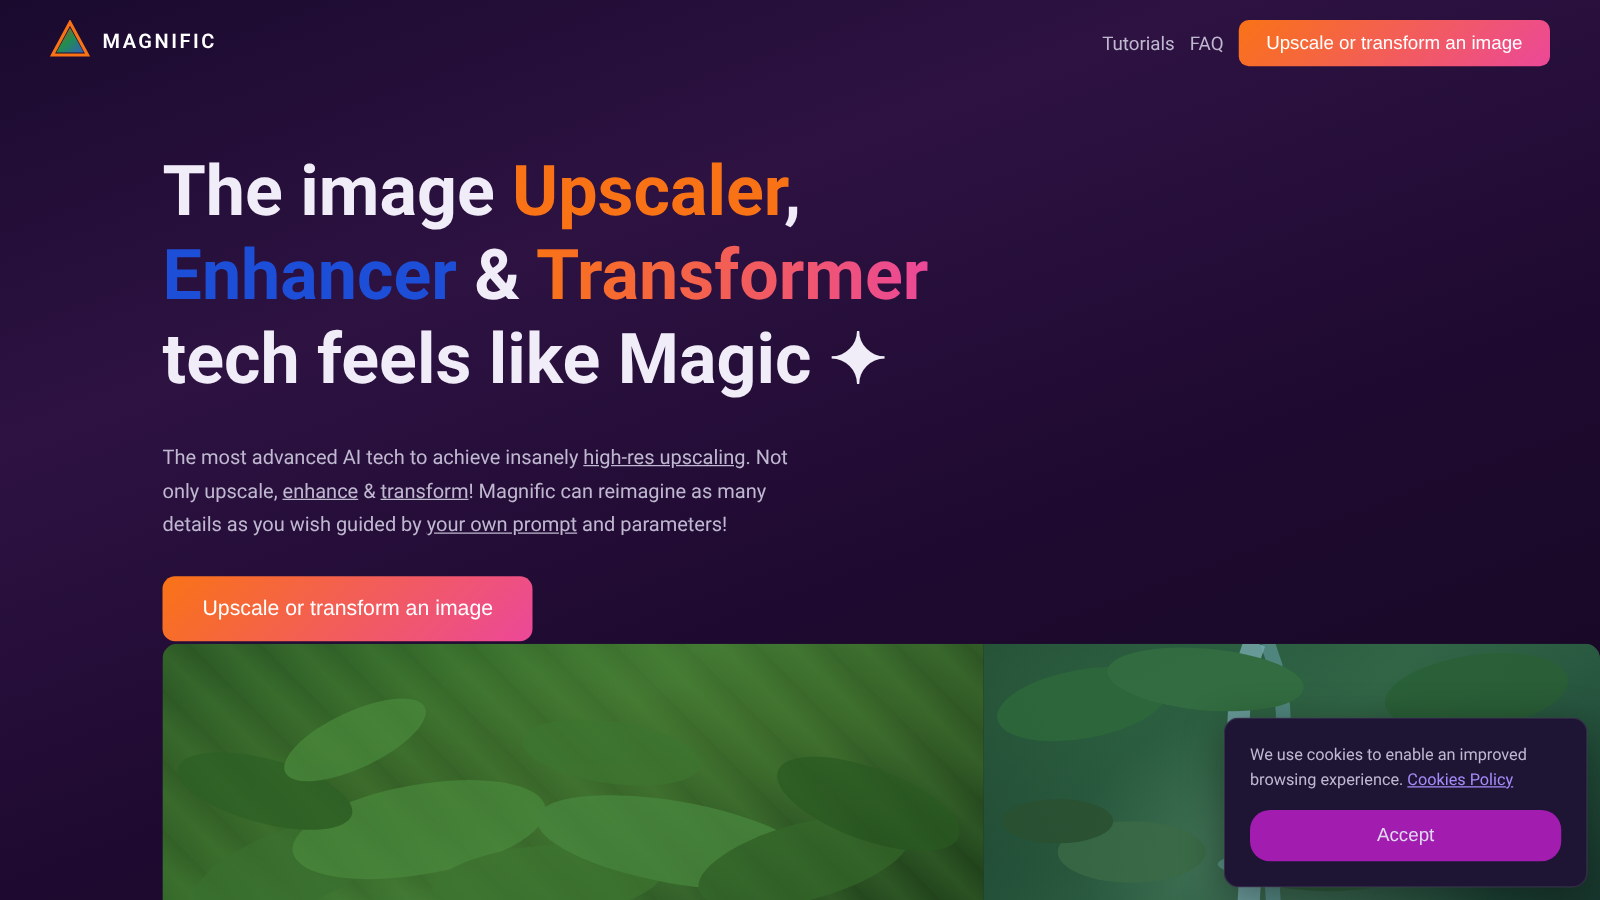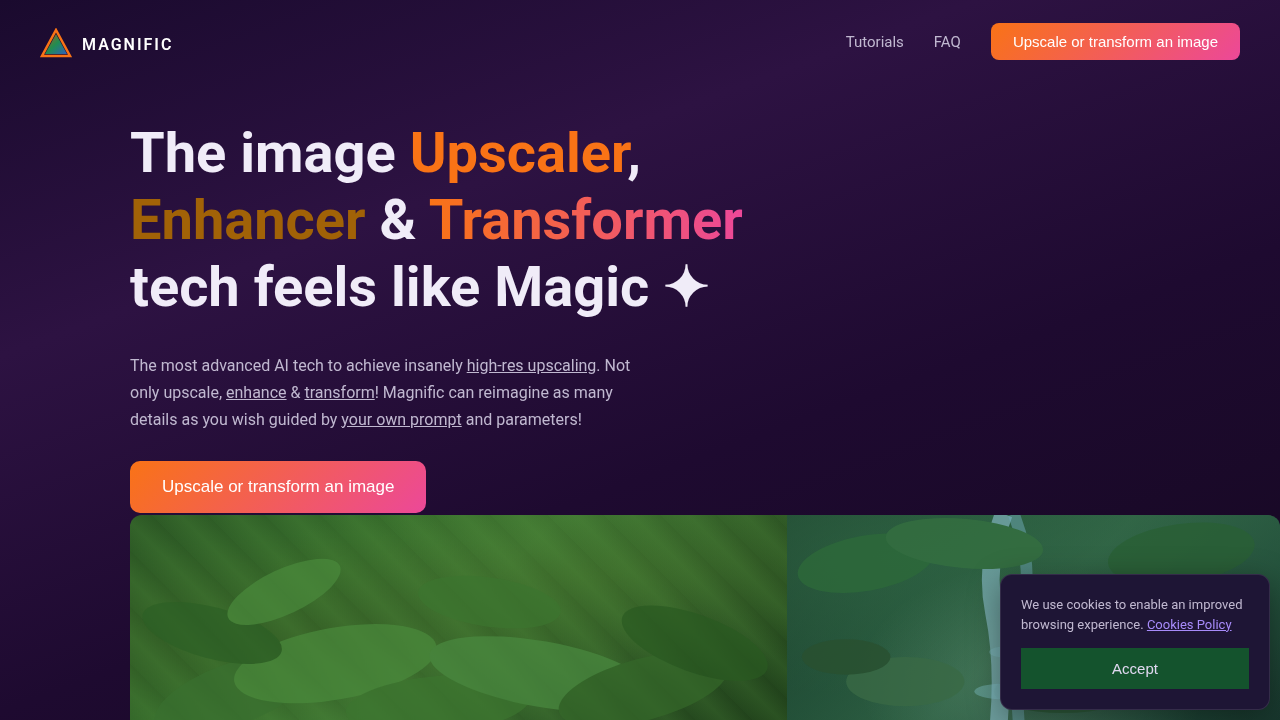--- a/index.html
+++ b/index.html
@@ -10,23 +10,23 @@
       overflow: hidden;
       font-family: -apple-system, BlinkMacSystemFont, 'Segoe UI', Roboto, sans-serif;
       background: linear-gradient(160deg, #1a0a2e 0%, #2d1242 30%, #1e0a30 60%, #150820 100%);
       color: #e8e0f0;
       position: relative;
     }
 
     
     nav {
       display: flex;
-      align-items: flex-end;
+      align-items: flex-start;
       justify-content: space-between;
-      padding: 0 40px;
+      padding: 16px 40px;
       height: 60px;
       position: relative;
       z-index: 10;
     }
 
     .nav-logo {
       display: flex;
       align-items: center;
       gap: 10px;
     }
@@ -39,21 +39,21 @@
     .logo-text {
       font-size: 16px;
       font-weight: 600;
       letter-spacing: 2px;
       color: #ffffff;
     }
 
     .nav-links {
       display: flex;
       align-items: center;
-      gap: 30px;
+      gap: 12px;
     }
 
     .nav-link {
       color: #c0b8d0;
       font-size: 15px;
       text-decoration: none;
       cursor: pointer;
     }
 
     .nav-cta {
@@ -76,21 +76,21 @@
 
     .hero-title {
       font-size: 56px;
       font-weight: 700;
       line-height: 1.2;
       margin-bottom: 30px;
       color: #f0ecf8;
     }
 
     .title-orange { color: #f97316; }
-    .title-green { color: #a16207; }
+    .title-green { color: #1d4ed8; }
     .title-transformer { color: #fb923c; background: linear-gradient(90deg, #f97316, #ec4899); -webkit-background-clip: text; -webkit-text-fill-color: transparent; }
 
     .hero-desc {
       font-size: 16px;
       line-height: 1.7;
       color: #c0b8d0;
       max-width: 520px;
       margin-bottom: 28px;
     }
 
@@ -171,21 +171,21 @@
       inset: 0;
       background:
         linear-gradient(180deg, rgba(40,90,60,0.5) 0%, rgba(20,60,40,0.3) 100%);
     }
 
     
     .cookie-banner {
       position: absolute;
       bottom: 10px;
       right: 10px;
-      width: 270px;
+      width: 291px;
       background: #1e1535;
       border: 1px solid rgba(255,255,255,0.1);
       border-radius: 12px;
       padding: 20px;
       z-index: 100;
       box-shadow: 0 8px 32px rgba(0,0,0,0.4);
     }
 
     .cookie-text {
       font-size: 13px;
@@ -194,25 +194,25 @@
       margin-bottom: 14px;
     }
 
     .cookie-text a {
       color: #a78bfa;
       text-decoration: underline;
     }
 
     .cookie-accept {
       width: 100%;
-      background: #14532d;
+      background: #a21caf;
       color: #e0d8f0;
       border: none;
       padding: 12px;
-      border-radius: 0;
+      border-radius: 16px;
       font-size: 15px;
       font-weight: 500;
       cursor: pointer;
     }
   </style>
 </head>
 <body>
 
 <nav>
   <div class="nav-logo">

